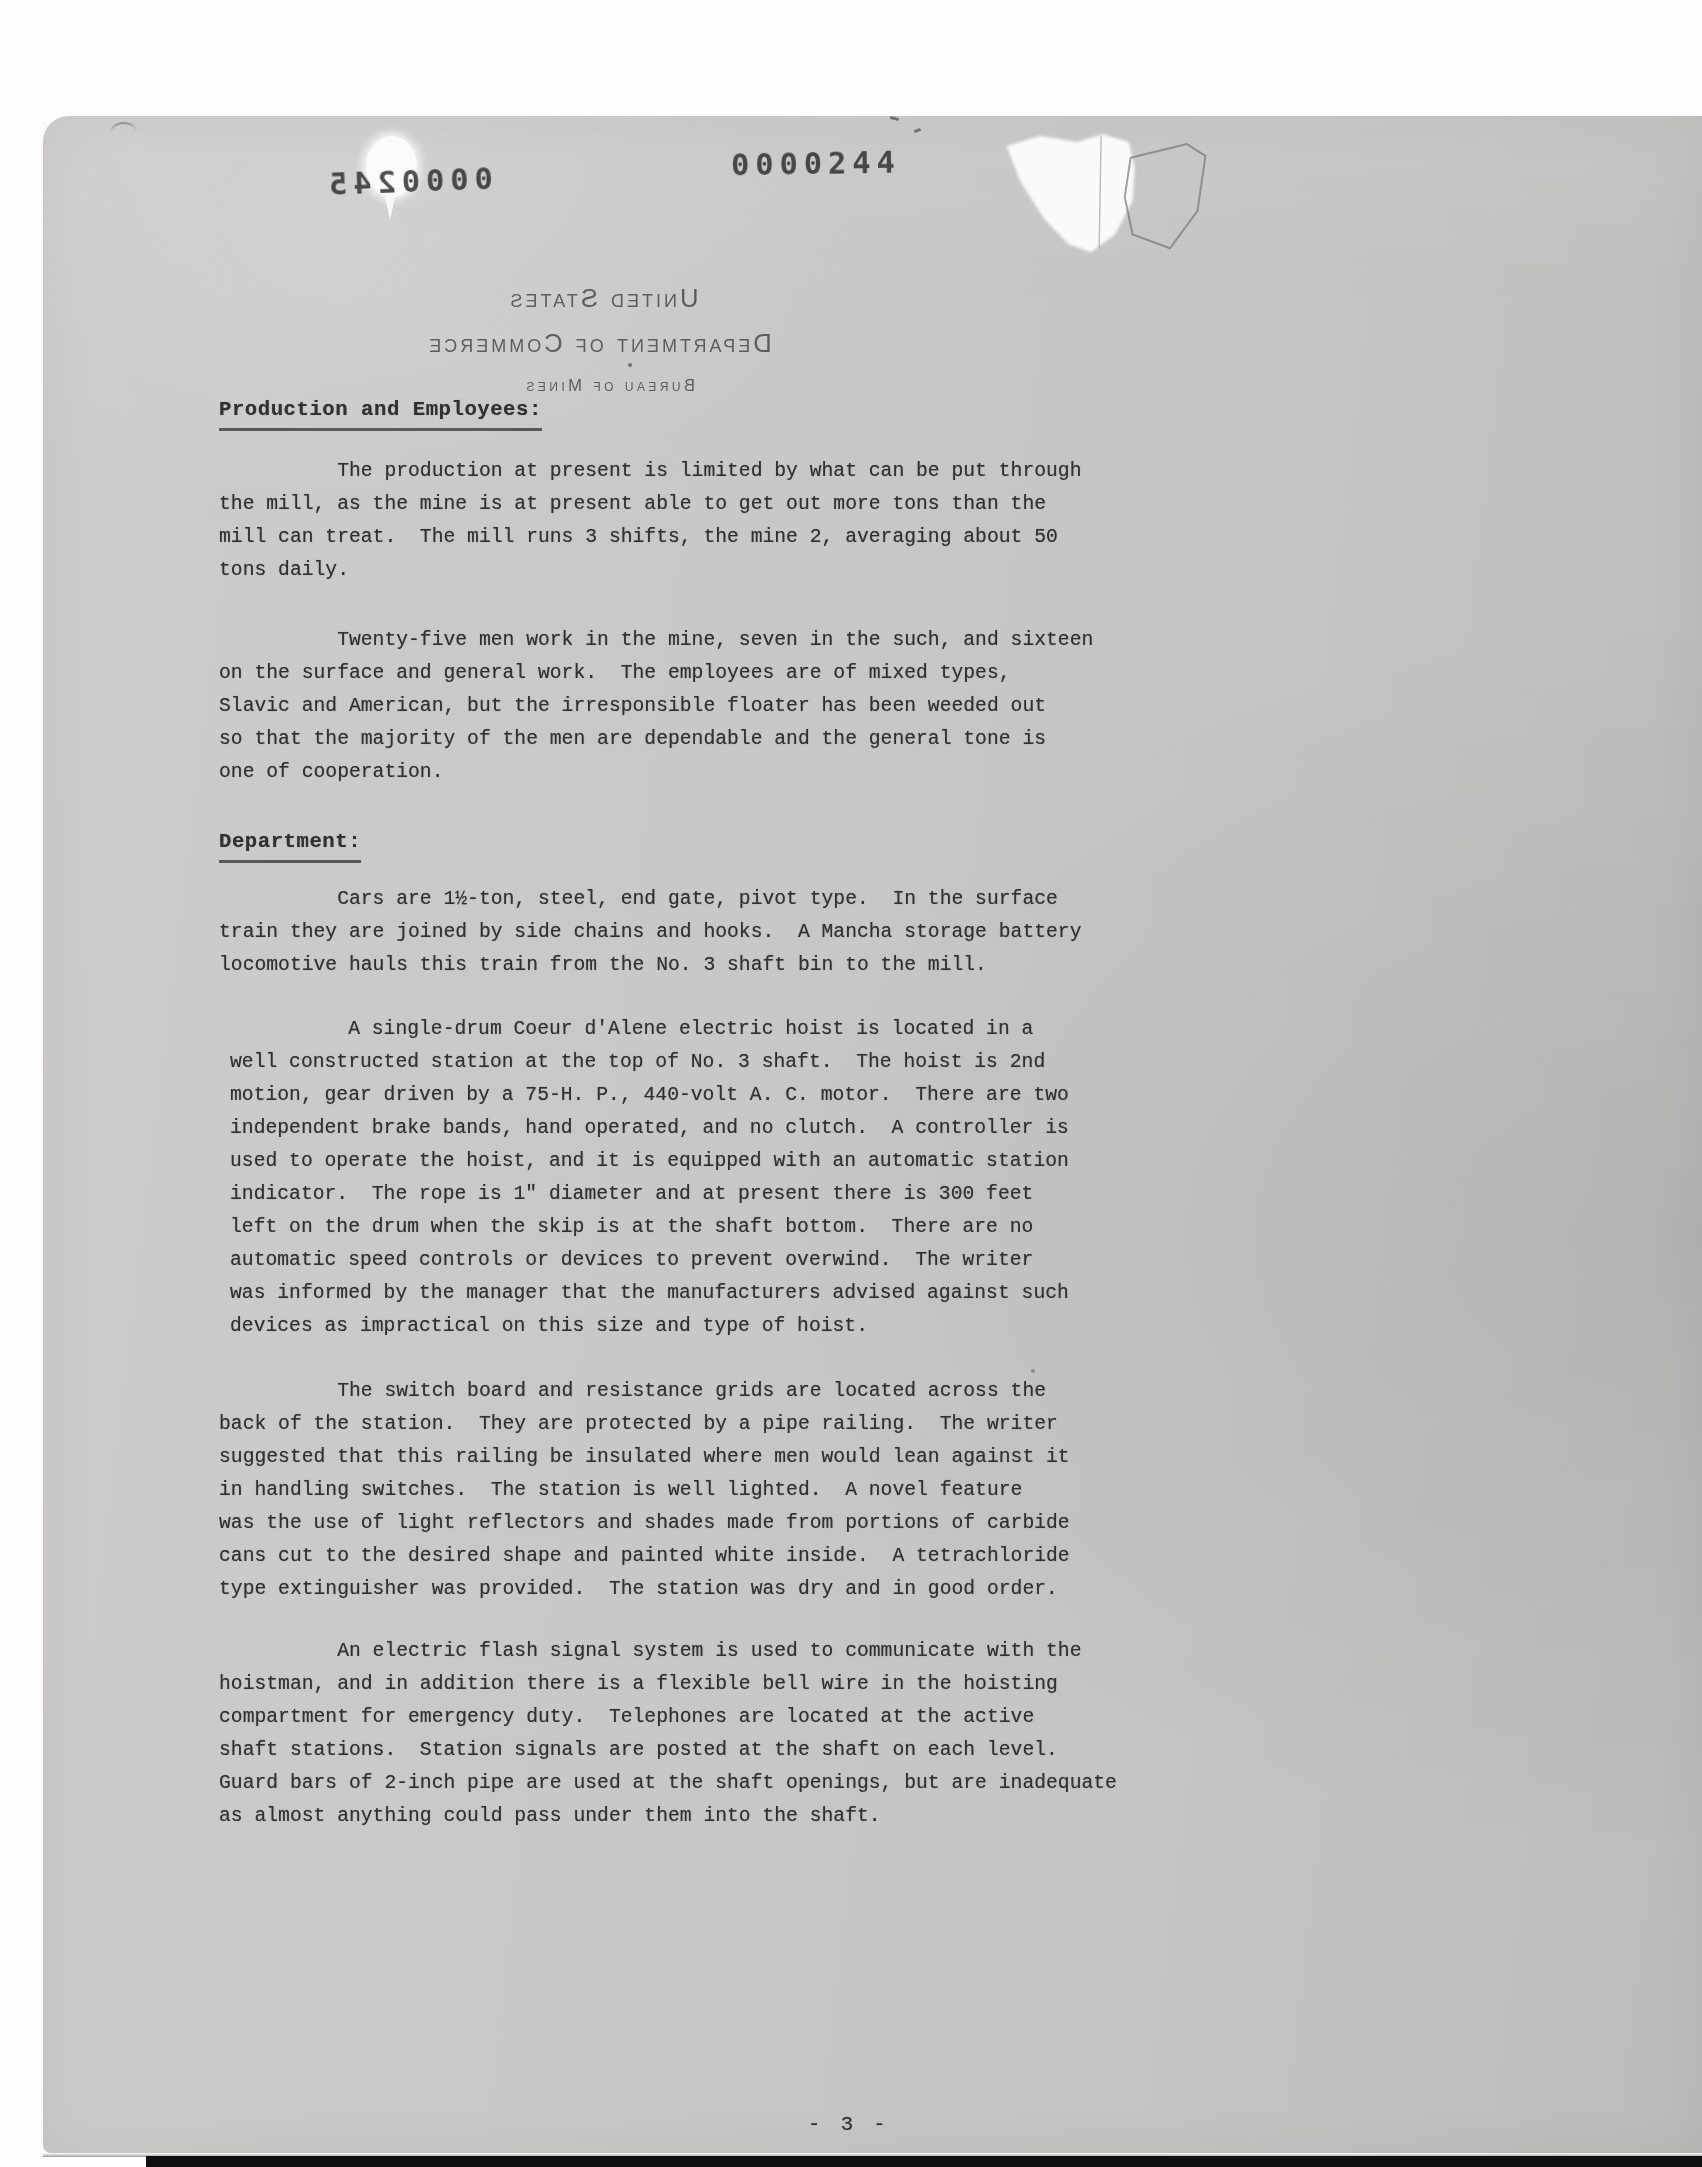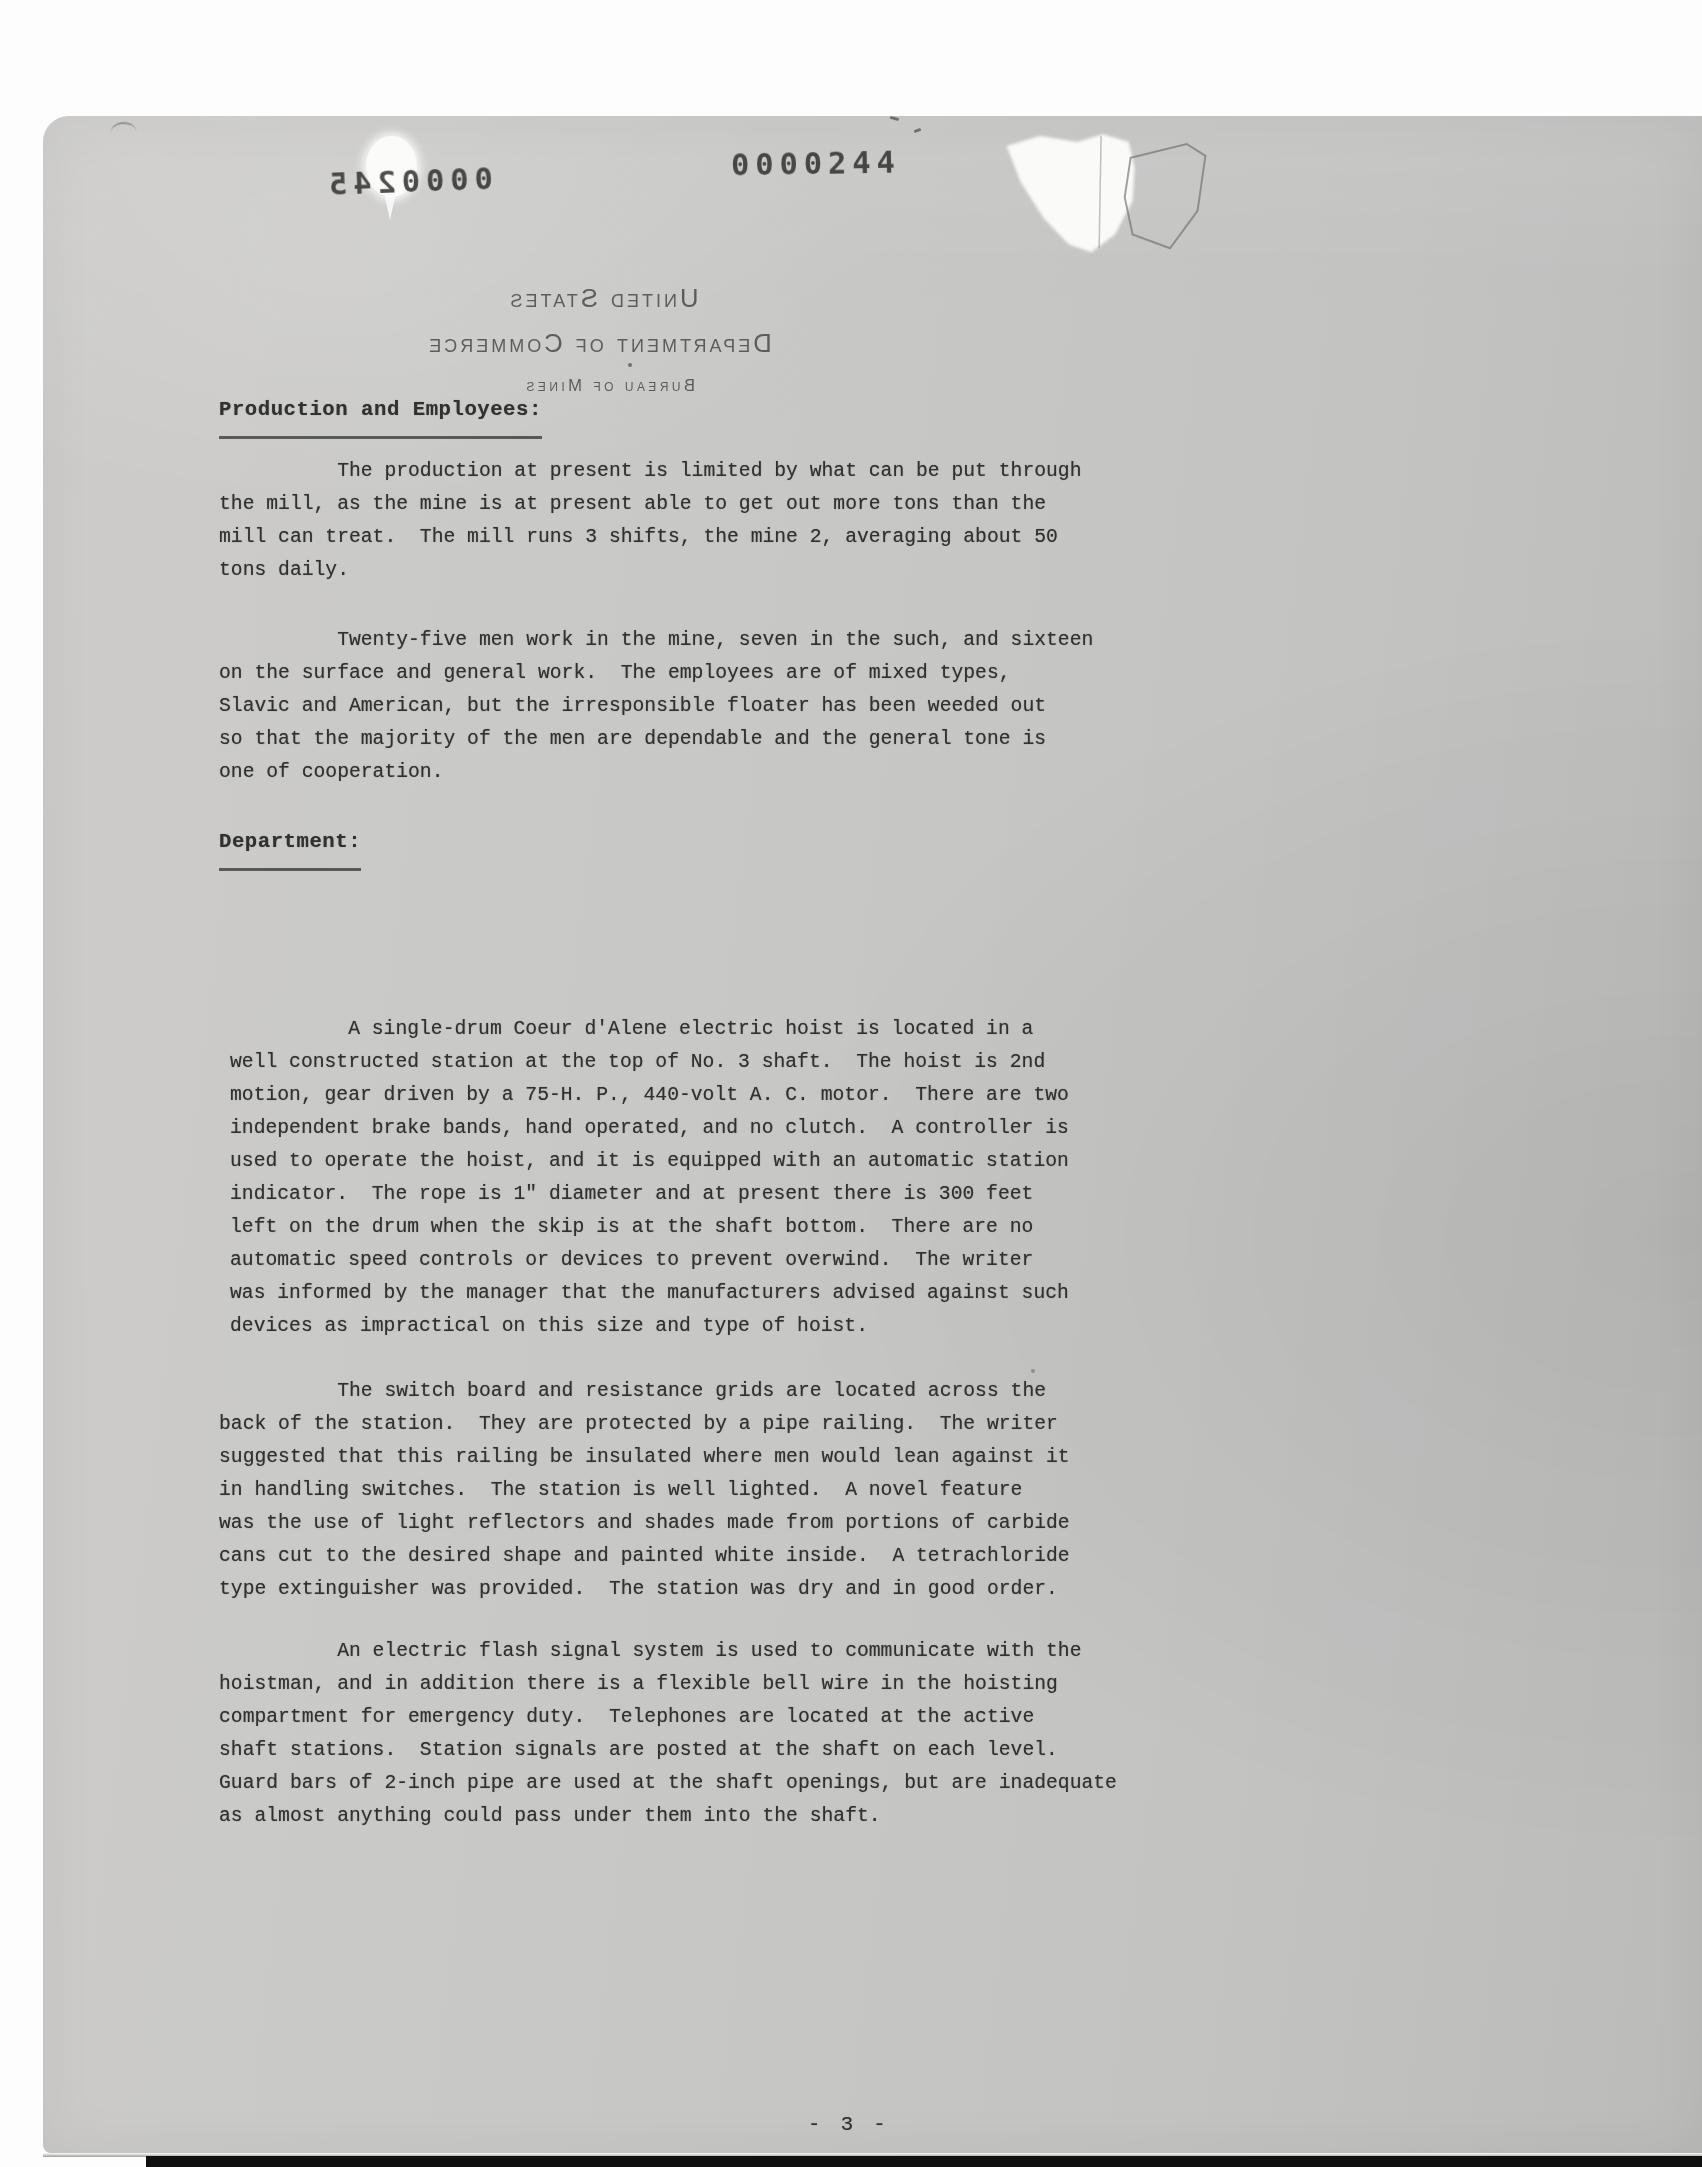--- a/index.html
+++ b/index.html
@@ -36,21 +36,21 @@
   .letterhead{position:absolute;font-family:"Liberation Sans",sans-serif;font-variant:small-caps;
     color:rgba(62,62,62,.78);filter:blur(0.5px);text-align:center;transform:scaleX(-1);
     letter-spacing:3px;white-space:pre;}
   .lh1{left:406px;top:284px;width:394px;font-size:25.6px;}
   .lh2{left:402px;top:329px;width:394px;font-size:25.6px;}
   .lh3{left:412px;top:376px;width:394px;font-size:16.7px;letter-spacing:3.4px;}
 
   
   .typed{position:absolute;font-family:"Liberation Mono",monospace;font-size:19.7px;line-height:33px;
     color:#313131;white-space:pre;text-shadow:0 0 1px rgba(49,49,49,.55);filter:blur(0.2px);}
-  .heading{font-weight:bold;font-size:20.7px;letter-spacing:0.5px;padding-bottom:10px;
+  .heading{font-weight:bold;font-size:20.7px;letter-spacing:0.5px;padding-bottom:2px;
     border-bottom:3px solid rgba(45,45,45,.72);}
   .pagenum{letter-spacing:3.9px;font-size:20.7px;}
 
   
   .torn-notch{position:absolute;left:985px;top:126px;}
 
   
   .speck{position:absolute;background:rgba(40,40,40,.55);border-radius:1px;}
   .squiggle{position:absolute;width:25.6px;height:9.9px;border:0;border-top:2px solid rgba(90,90,90,.5);
     border-radius:50% 60% 0 0/90% 100% 0 0;transform:rotate(-8deg);filter:blur(0.4px);}
@@ -96,20 +96,23 @@
 tons daily.</div>
 
   <div class="typed" style="left:219px;top:624px">          Twenty-five men work in the mine, seven in the such, and sixteen
 on the surface and general work.  The employees are of mixed types,
 Slavic and American, but the irresponsible floater has been weeded out
 so that the majority of the men are dependable and the general tone is
 one of cooperation.</div>
 
   <div class="typed heading" style="left:219px;top:825px">Department:</div>
 
+  <div class="typed" style="left:219px;top:883px">          Cars are 1½-ton, steel, end gate, pivot type.  In the surface
+train they are joined by side chains and hooks.  A Mancha storage battery
+locomotive hauls this train from the No. 3 shaft bin to the mill.</div>
 
   <div class="typed" style="left:230px;top:1013px">          A single-drum Coeur d'Alene electric hoist is located in a
 well constructed station at the top of No. 3 shaft.  The hoist is 2nd
 motion, gear driven by a 75-H. P., 440-volt A. C. motor.  There are two
 independent brake bands, hand operated, and no clutch.  A controller is
 used to operate the hoist, and it is equipped with an automatic station
 indicator.  The rope is 1" diameter and at present there is 300 feet
 left on the drum when the skip is at the shaft bottom.  There are no
 automatic speed controls or devices to prevent overwind.  The writer
 was informed by the manager that the manufacturers advised against such

